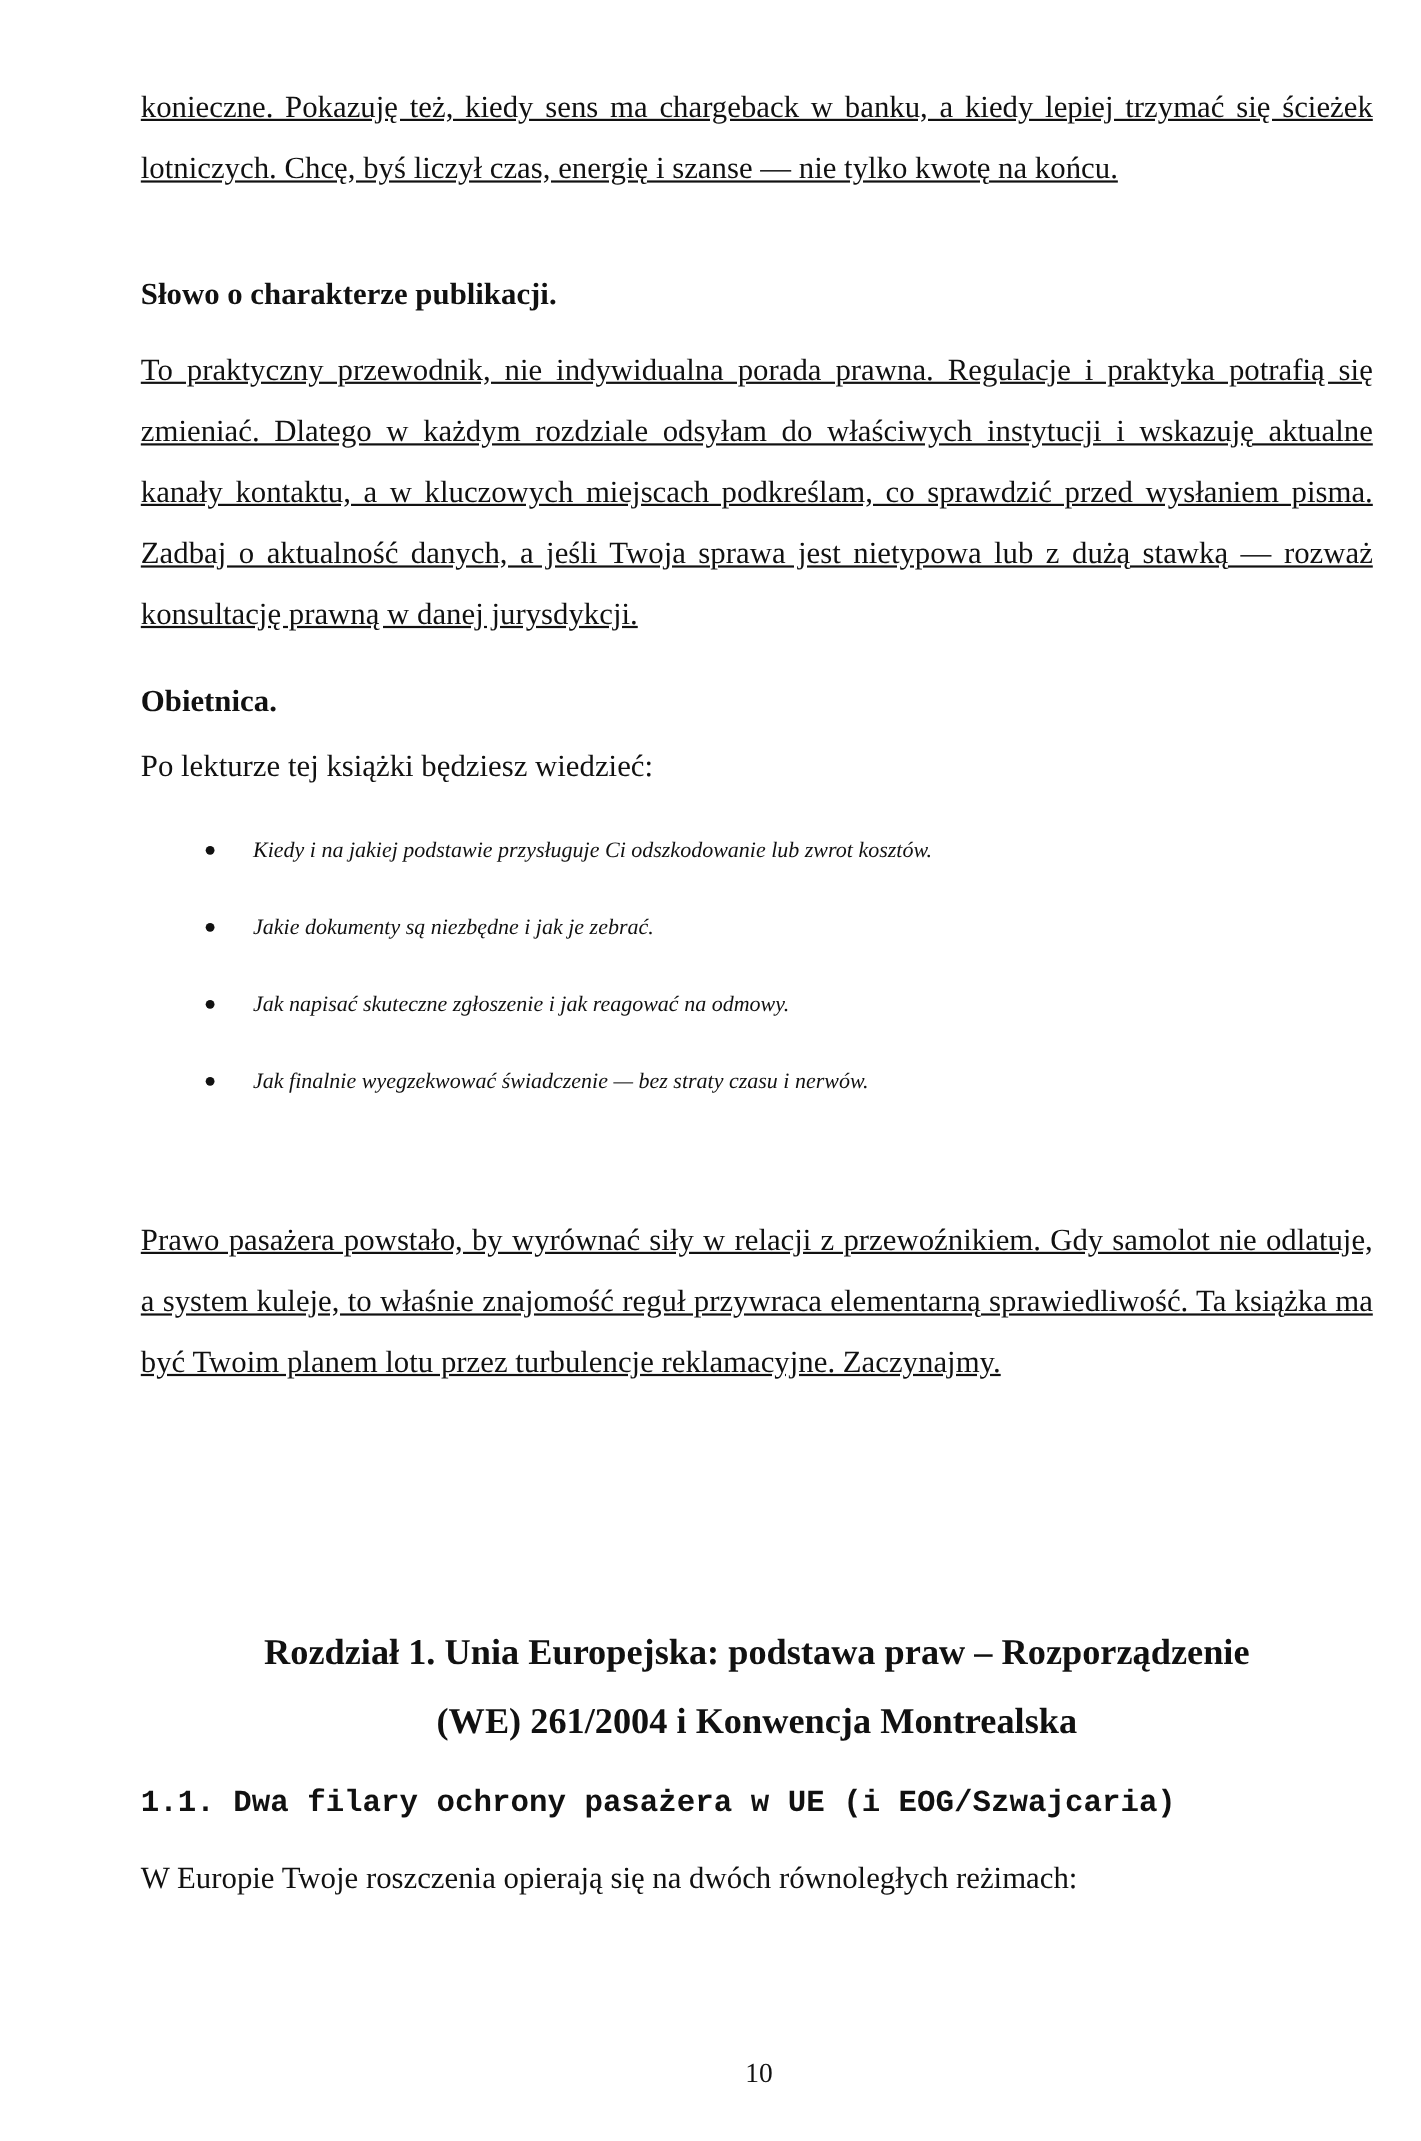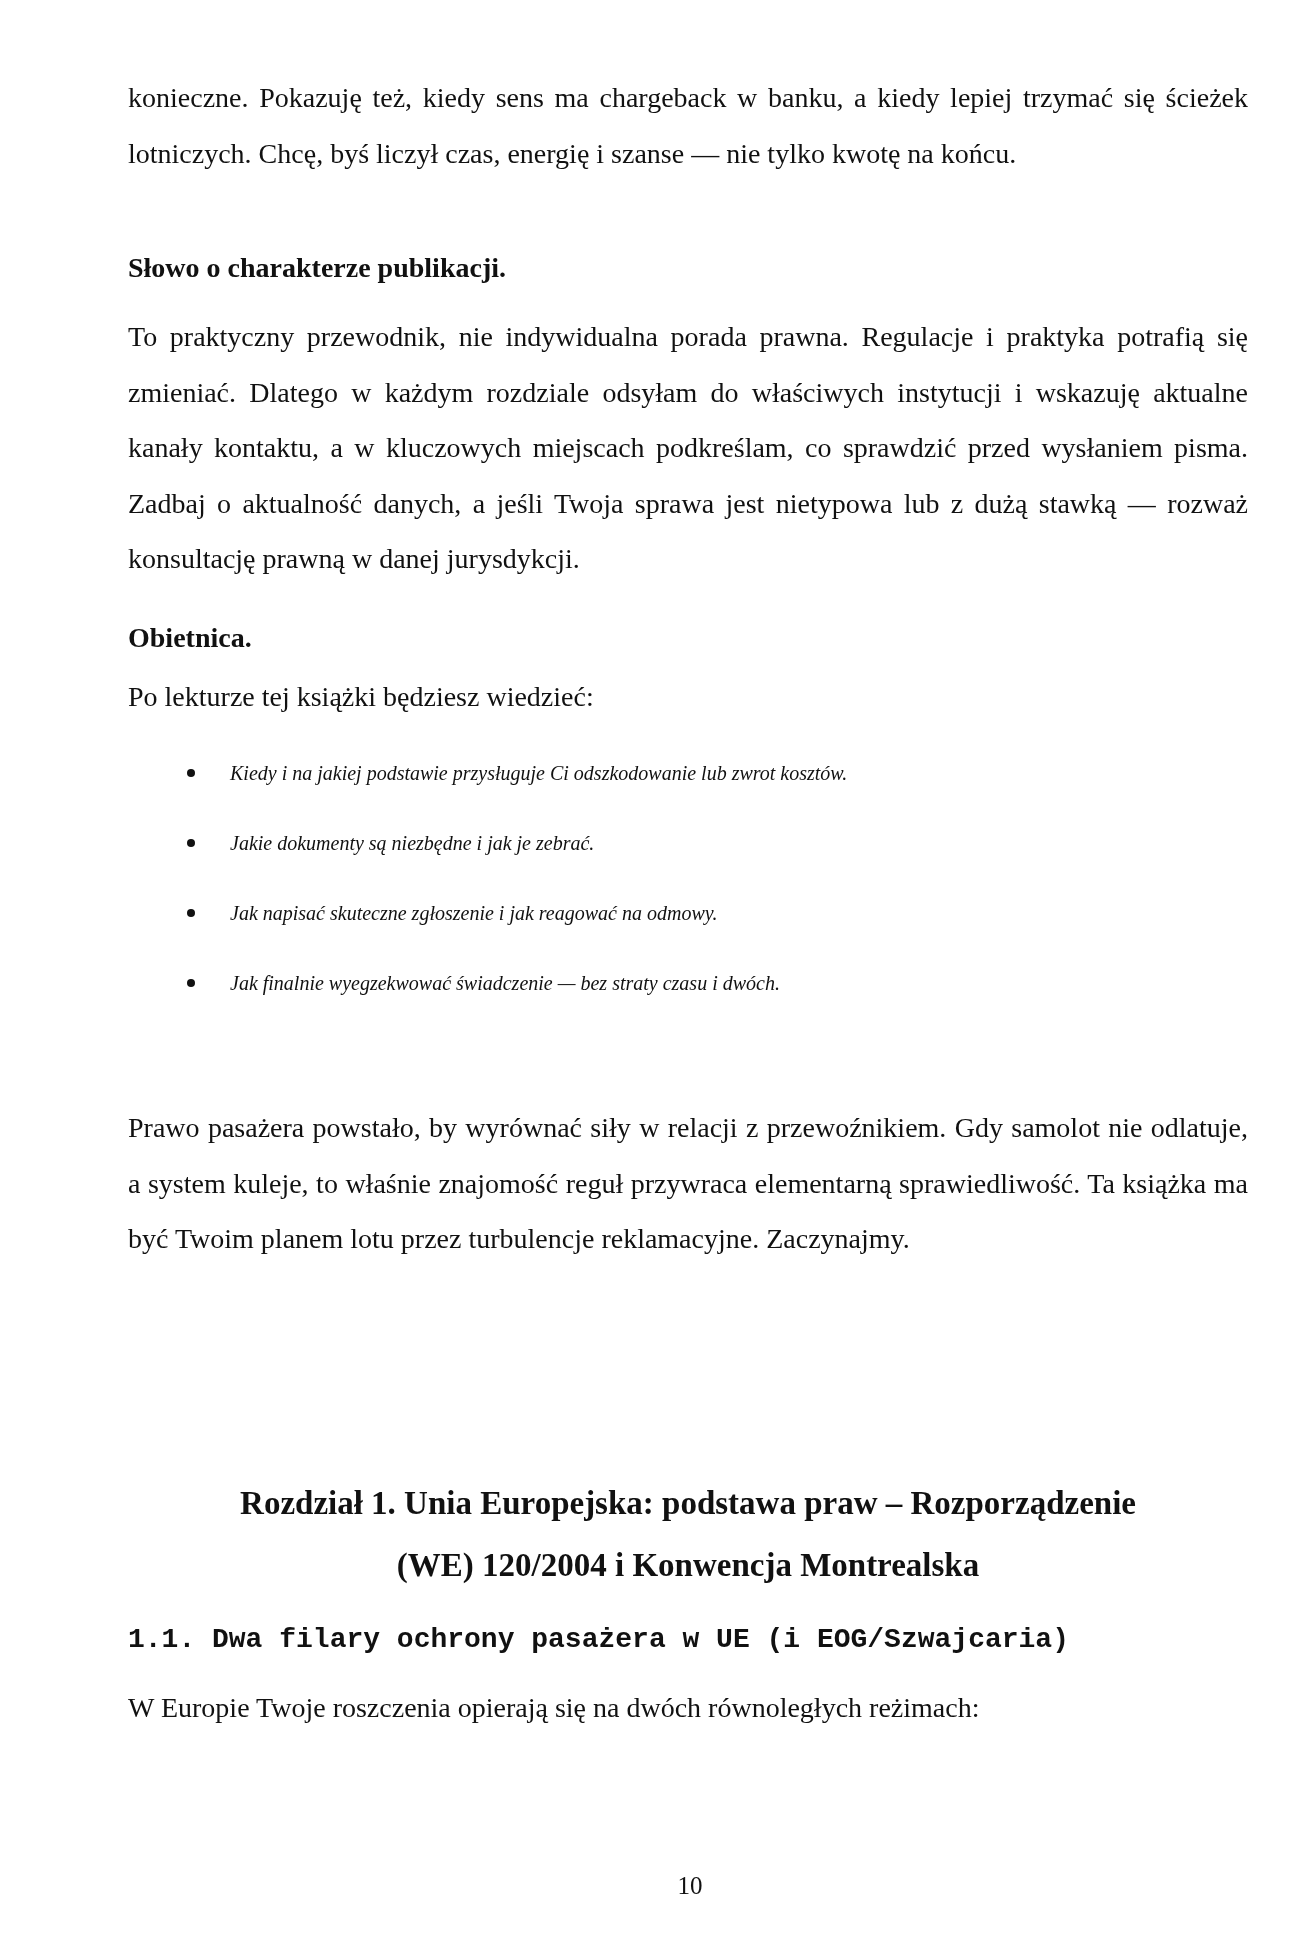--- a/index.html
+++ b/index.html
@@ -26,20 +26,21 @@
     position: absolute;
     left: 128px;
     width: 1120px;
     font-size: 28px;
     line-height: 55.5px;
     margin: 0;
   }
   .justify {
     text-align: justify;
     text-align-last: left;
+    text-decoration: underline;
   }
   .bold { font-weight: bold; }
   .bullets {
     position: absolute;
     left: 140px;
     width: 1120px;
     margin: 0;
     padding: 0;
     list-style: none;
     font-size: 20px;
@@ -105,29 +106,29 @@
     <li>
       <span class="dot"></span>
       <span>Jakie dokumenty są niezbędne i jak je zebrać.</span>
     </li>
     <li>
       <span class="dot"></span>
       <span>Jak napisać skuteczne zgłoszenie i jak reagować na odmowy.</span>
     </li>
     <li>
       <span class="dot"></span>
-      <span>Jak finalnie wyegzekwować świadczenie — bez straty czasu i dwóch.</span>
+      <span>Jak finalnie wyegzekwować świadczenie — bez straty czasu i nerwów.</span>
     </li>
   </ul>
 
   <p class="block justify" style="top:1100px;">Prawo pasażera powstało, by wyrównać siły w relacji z przewoźnikiem. Gdy samolot nie odlatuje, a system kuleje, to właśnie znajomość reguł przywraca elementarną sprawiedliwość. Ta książka ma być Twoim planem lotu przez turbulencje reklamacyjne. Zaczynajmy.</p>
 
   <p class="chapter" style="top:1472px;">Rozdział 1. Unia Europejska: podstawa praw – Rozporządzenie</p>
 
-  <p class="chapter" style="top:1534px;">(WE) 120/2004 i Konwencja Montrealska</p>
+  <p class="chapter" style="top:1534px;">(WE) 261/2004 i Konwencja Montrealska</p>
 
   <p class="block bold" style="top:1612px;font-family:Liberation Mono, monospace;">1.1. Dwa filary ochrony pasażera w UE (i EOG/Szwajcaria)</p>
 
   <p class="block" style="top:1680px;">W Europie Twoje roszczenia opierają się na dwóch równoległych reżimach:</p>
 
   <p class="page-number">10</p>
 
 </div>
 
 </body></html>

